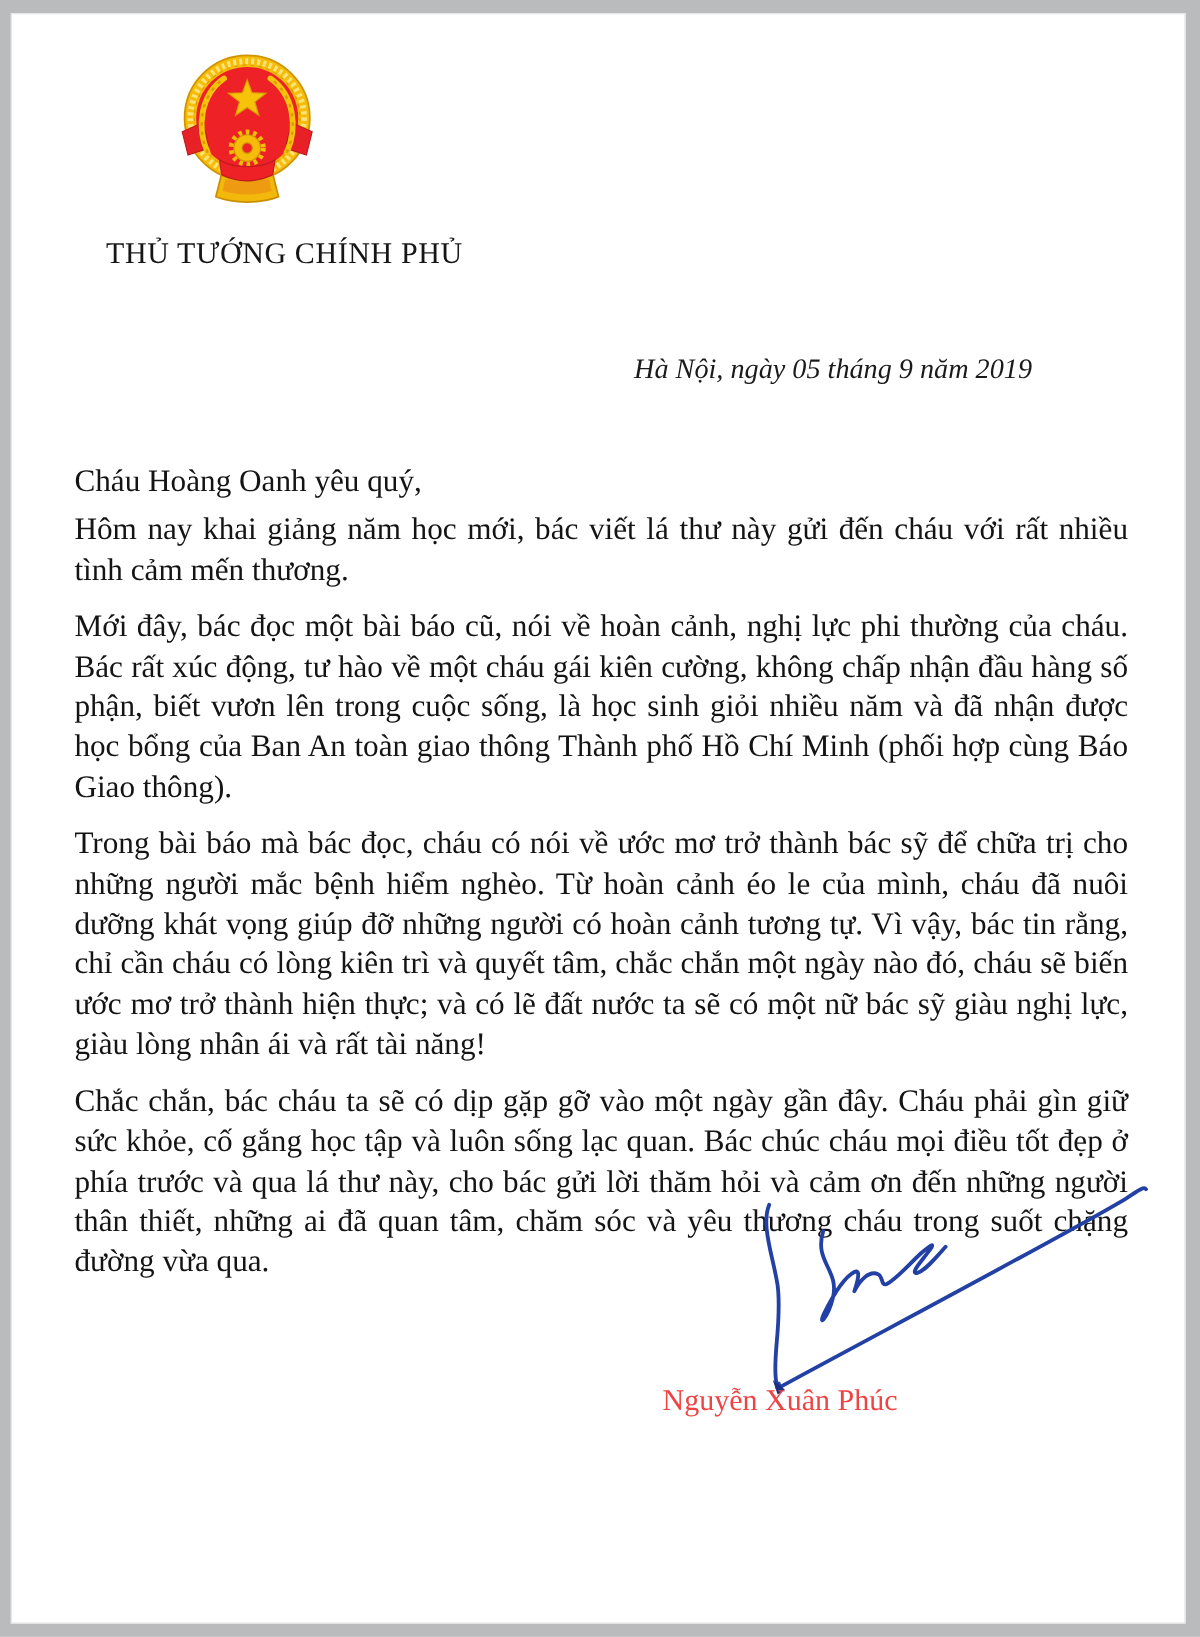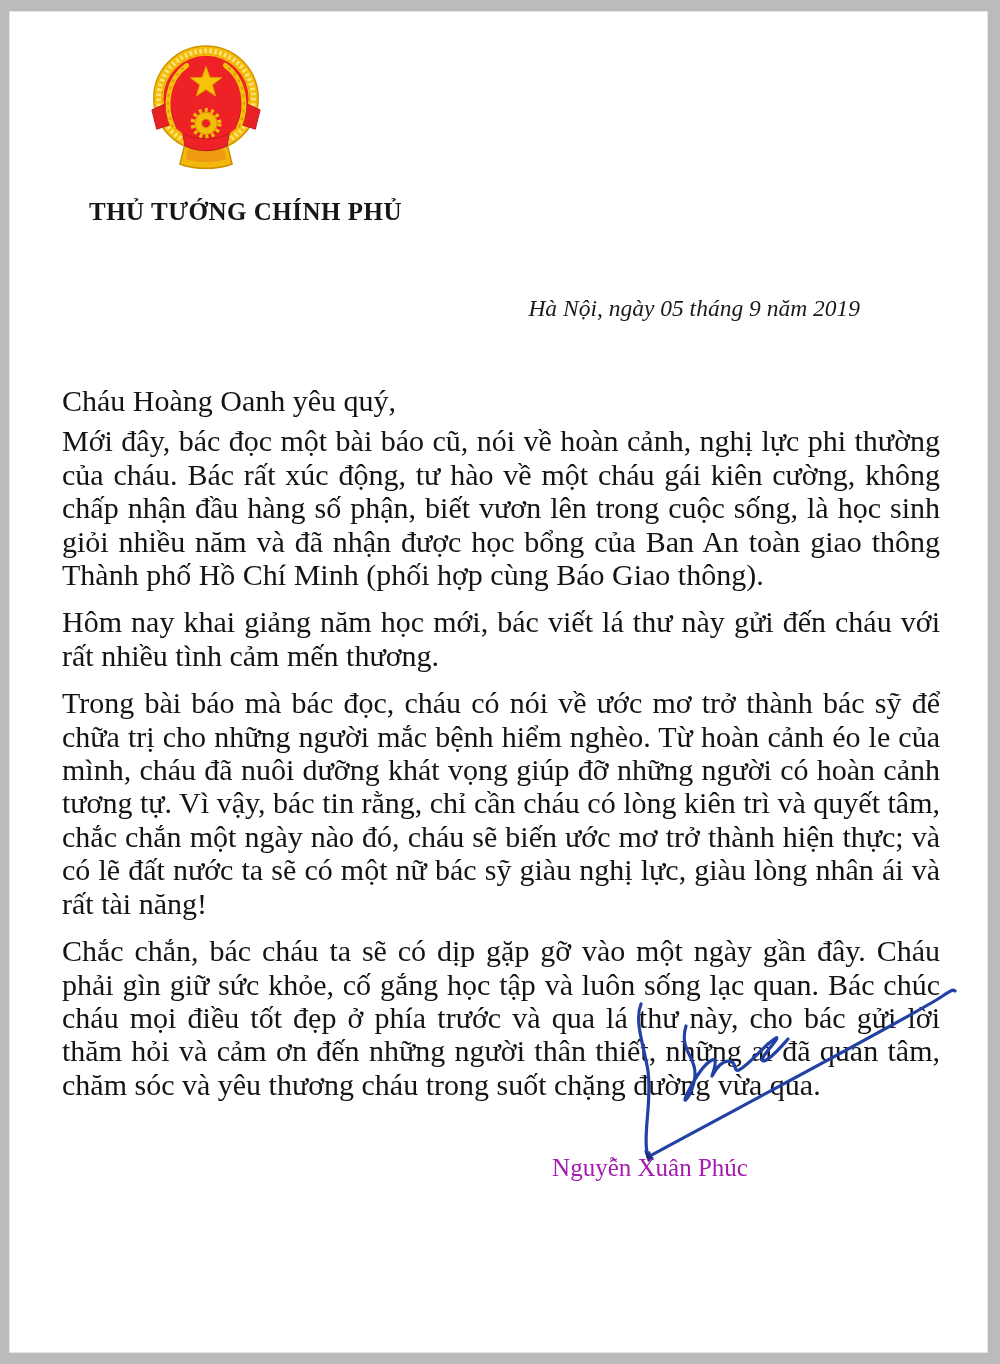--- a/index.html
+++ b/index.html
@@ -16,52 +16,52 @@
     background:#ffffff;
     border:1px solid #e4e5e6;
     box-sizing:border-box;
   }
   .emblem {
     position:absolute; left:138px; top:28px;
     width:116px; height:132px;
   }
   .org-title {
     position:absolute; left:62px; top:186px; width:330px;
-    text-align:right;
-    font-weight:bold;
+    text-align:center;
+    font-weight:normal;
     font-size:25px;
     letter-spacing:0.5px;
     color:#161616;
     white-space:nowrap;
   }
   .date-line {
     position:absolute; top:283px; left:470px; width:380px;
     text-align:right;
     font-style:italic;
     font-size:23.5px;
     color:#1a1a1a;
     white-space:nowrap;
   }
   .content {
     position:absolute; left:52px; top:372px; width:878px;
-    font-size:30px;
+    font-size:26px;
     line-height:33.4px;
     color:#141414;
   }
   .greeting { margin:0 0 7px 0; }
   .content p.body-par { margin:0 0 14px 0; text-align:justify; }
   .sig-svg {
     position:absolute; left:598px; top:962px;
     width:362px; height:200px;
   }
   .sign-block {
     position:absolute; left:415px; top:1142px; width:450px;
     text-align:center;
     font-size:25px;
-    color:#a21caf;
+    color:#ef4444;
   }
   .signer-name { margin:0 0 3px 0; }
   .signer-title { margin:0; white-space:nowrap; }
 </style>
 </head>
 <body>
 
 <div class="page">
 
   <svg class="emblem" viewBox="0 0 120 132" aria-hidden="true">
@@ -91,22 +91,22 @@
 
     <path d="M36,94 C48,102 72,102 84,94 L82,107 C68,114 52,114 38,107 Z" fill="#ee2226" stroke="#bf1a1f" stroke-width="1"></path>
   </svg>
 
   <div class="org-title">THỦ TƯỚNG CHÍNH PHỦ</div>
 
   <div class="date-line">Hà Nội, ngày 05 tháng 9 năm 2019</div>
 
   <div class="content">
     <p class="greeting">Cháu Hoàng Oanh yêu quý,</p>
+    <p class="body-par">Hôm nay khai giảng năm học mới, bác viết lá thư này gửi đến cháu với rất nhiều tình cảm mến thương.</p>
     <p class="body-par">Mới đây, bác đọc một bài báo cũ, nói về hoàn cảnh, nghị lực phi thường của cháu. Bác rất xúc động, tư hào về một cháu gái kiên cường, không chấp nhận đầu hàng số phận, biết vươn lên trong cuộc sống, là học sinh giỏi nhiều năm và đã nhận được học bổng của Ban An toàn giao thông Thành phố Hồ Chí Minh (phối hợp cùng Báo Giao thông).</p>
-    <p class="body-par">Hôm nay khai giảng năm học mới, bác viết lá thư này gửi đến cháu với rất nhiều tình cảm mến thương.</p>
     <p class="body-par">Trong bài báo mà bác đọc, cháu có nói về ước mơ trở thành bác sỹ để chữa trị cho những người mắc bệnh hiểm nghèo. Từ hoàn cảnh éo le của mình, cháu đã nuôi dưỡng khát vọng giúp đỡ những người có hoàn cảnh tương tự. Vì vậy, bác tin rằng, chỉ cần cháu có lòng kiên trì và quyết tâm, chắc chắn một ngày nào đó, cháu sẽ biến ước mơ trở thành hiện thực; và có lẽ đất nước ta sẽ có một nữ bác sỹ giàu nghị lực, giàu lòng nhân ái và rất tài năng!</p>
     <p class="body-par">Chắc chắn, bác cháu ta sẽ có dịp gặp gỡ vào một ngày gần đây. Cháu phải gìn giữ sức khỏe, cố gắng học tập và luôn sống lạc quan. Bác chúc cháu mọi điều tốt đẹp ở phía trước và qua lá thư này, cho bác gửi lời thăm hỏi và cảm ơn đến những người thân thiết, những ai đã quan tâm, chăm sóc và yêu thương cháu trong suốt chặng đường vừa qua.</p>
   </div>
 
   <svg class="sig-svg" viewBox="0 0 362 200" aria-hidden="true">
     <g fill="none" stroke="#2341a5" stroke-width="3.2" stroke-linecap="round" stroke-linejoin="round">
 
       <path d="M33,30 C26,47 36,72 40,97 C44,127 35,160 39,178 C40,185 43,187 41,179"></path>
 
       <path d="M78,52 C70,78 92,84 86,108 C82,124 73,133 79,120 C88,102 96,90 104,86 C110,83 106,96 104,102 C108,94 116,84 124,88 C128,90 126,98 131,96 C139,92 150,79 160,70 C166,65 171,61 168,66 C161,76 150,87 156,87 C163,85 172,74 180,65"></path>

